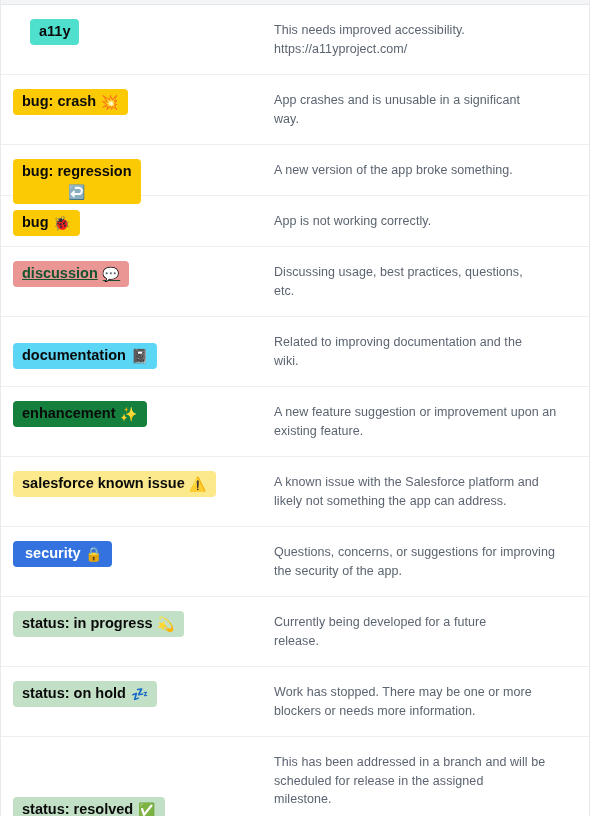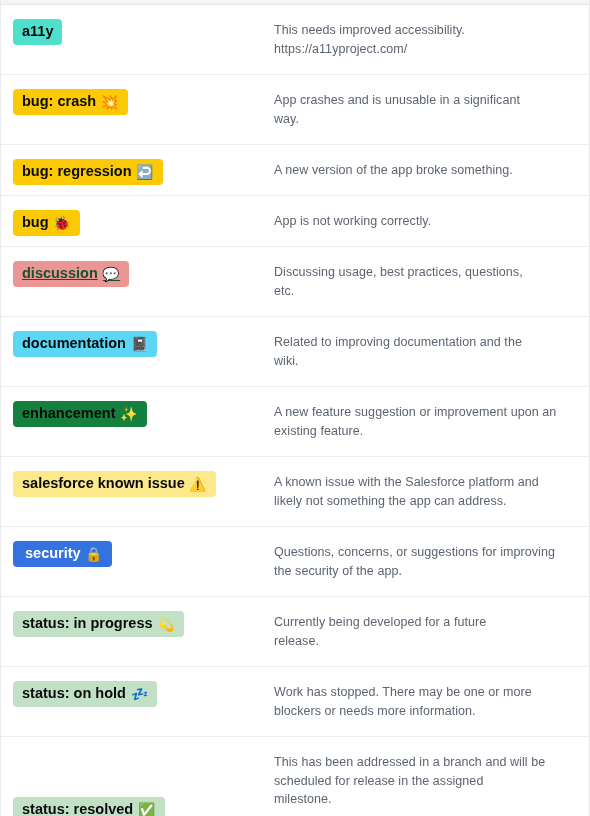--- a/index.html
+++ b/index.html
@@ -99,21 +99,21 @@
 </style>
 </head>
 <body>
 
 <div id="labels-table">
 
   <div class="table-top-edge"></div>
 
   <div class="label-row h-a11y">
     <div class="label-cell">
-      <span class="chip" style="background-color: rgb(78, 224, 205); color: rgb(10, 10, 10);">
+      <span class="chip" style="background-color: rgb(78, 224, 205); color: rgb(10, 10, 10); margin-left: 17px;">
         <span>a11y</span>
 
       </span>
     </div>
     <div class="desc-cell">
       <span class="line">This needs improved accessibility.</span>
       <span class="line">https://a11yproject.com/</span>
     </div>
   </div>
 
@@ -125,21 +125,21 @@
       </span>
     </div>
     <div class="desc-cell">
       <span class="line">App crashes and is unusable in a significant</span>
       <span class="line">way.</span>
     </div>
   </div>
 
   <div class="label-row h-regression">
     <div class="label-cell">
-      <span class="chip" style="background-color: rgb(251, 202, 4); color: rgb(10, 10, 10);">
+      <span class="chip" style="background-color: rgb(251, 202, 4); color: rgb(10, 10, 10); flex-direction: column;">
         <span>bug: regression</span>
         <span class="chip-emoji">↩️</span>
       </span>
     </div>
     <div class="desc-cell">
       <span class="line">A new version of the app broke something.</span>
     </div>
   </div>
 
   <div class="label-row h-bug">
@@ -162,21 +162,21 @@
       </span>
     </div>
     <div class="desc-cell">
       <span class="line">Discussing usage, best practices, questions,</span>
       <span class="line">etc.</span>
     </div>
   </div>
 
   <div class="label-row h-docs">
     <div class="label-cell">
-      <span class="chip" style="background-color: rgb(91, 214, 245); color: rgb(10, 10, 10);">
+      <span class="chip" style="background-color: rgb(91, 214, 245); color: rgb(10, 10, 10); margin-top: 12px;">
         <span>documentation</span>
         <span class="chip-emoji">📓</span>
       </span>
     </div>
     <div class="desc-cell">
       <span class="line">Related to improving documentation and the</span>
       <span class="line">wiki.</span>
     </div>
   </div>
 

